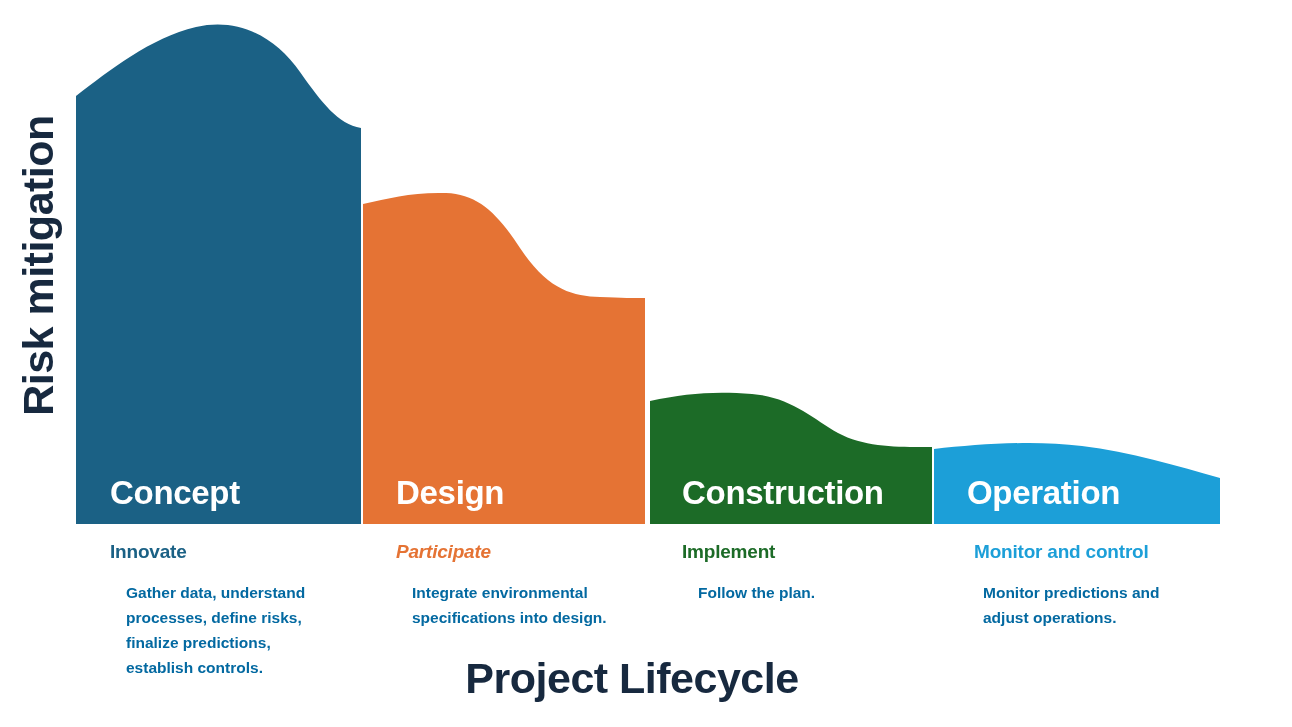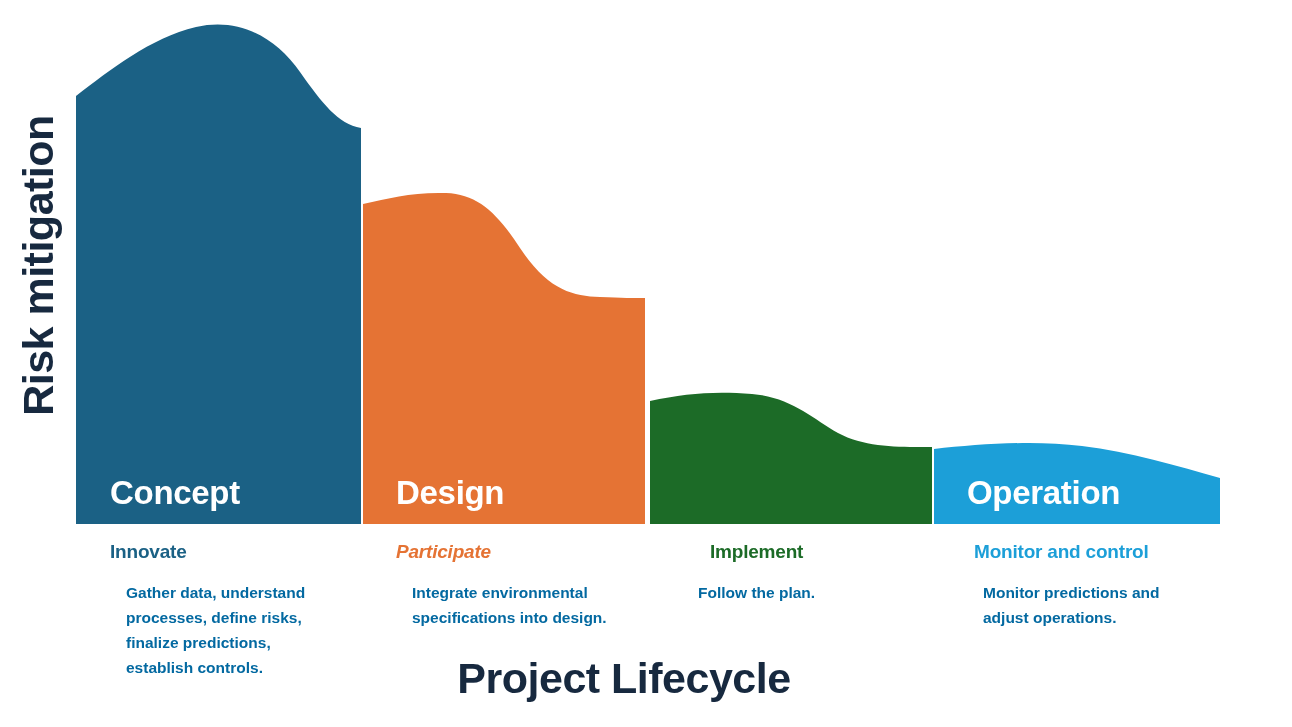--- a/index.html
+++ b/index.html
@@ -94,20 +94,21 @@
     position: absolute;
     left: 0;
     top: 655px;
     width: 1248px;
     text-align: center;
     font-size: 43px;
     font-weight: 700;
     letter-spacing: -0.5px;
     color: #17293f;
     line-height: 1.1;
+    padding-left: 8px;
   }
 </style>
 </head>
 <body>
 
 <div id="stage">
 
   <div id="y-axis-title">
     <span>Risk mitigation</span>
   </div>
@@ -135,35 +136,36 @@
                L 932,524 L 650,524 Z" fill="#1c6b27"></path>
 
       <path id="band-operation" d="M 934,449
                C 980,444 1034,440 1082,446
                C 1130,452 1178,466 1220,478
                L 1220,524 L 934,524 Z" fill="#1c9fd8"></path>
     </svg>
 
     <div class="stage-label" style="left:110px;">Concept</div>
     <div class="stage-label" style="left:396px;">Design</div>
+    <div class="stage-label" style="left:682px;">Construction</div>
     <div class="stage-label" style="left:967px;">Operation</div>
   </div>
 
   <div class="caption" style="left:110px; width:238px;">
     <p class="caption-title" style="color:#1b6185;">Innovate</p>
     <p class="caption-body">Gather data, understand processes, define risks, finalize predictions, establish controls.</p>
   </div>
 
   <div class="caption" style="left:396px; width:250px;">
     <p class="caption-title" style="color:#e57334;font-style:italic;">Participate</p>
     <p class="caption-body">Integrate environmental specifications into design.</p>
   </div>
 
   <div class="caption" style="left:682px; width:240px;">
-    <p class="caption-title" style="color:#1c6b27;margin-left:28px;">Implement</p>
+    <p class="caption-title" style="color:#1c6b27;">Implement</p>
     <p class="caption-body">Follow the plan.</p>
   </div>
 
   <div class="caption" style="left:967px; width:240px;">
     <p class="caption-title" style="color:#1c9fd8;margin-left:7px;">Monitor and control</p>
     <p class="caption-body">Monitor predictions and adjust operations.</p>
   </div>
 
   <div id="x-axis-title">Project Lifecycle</div>
 

